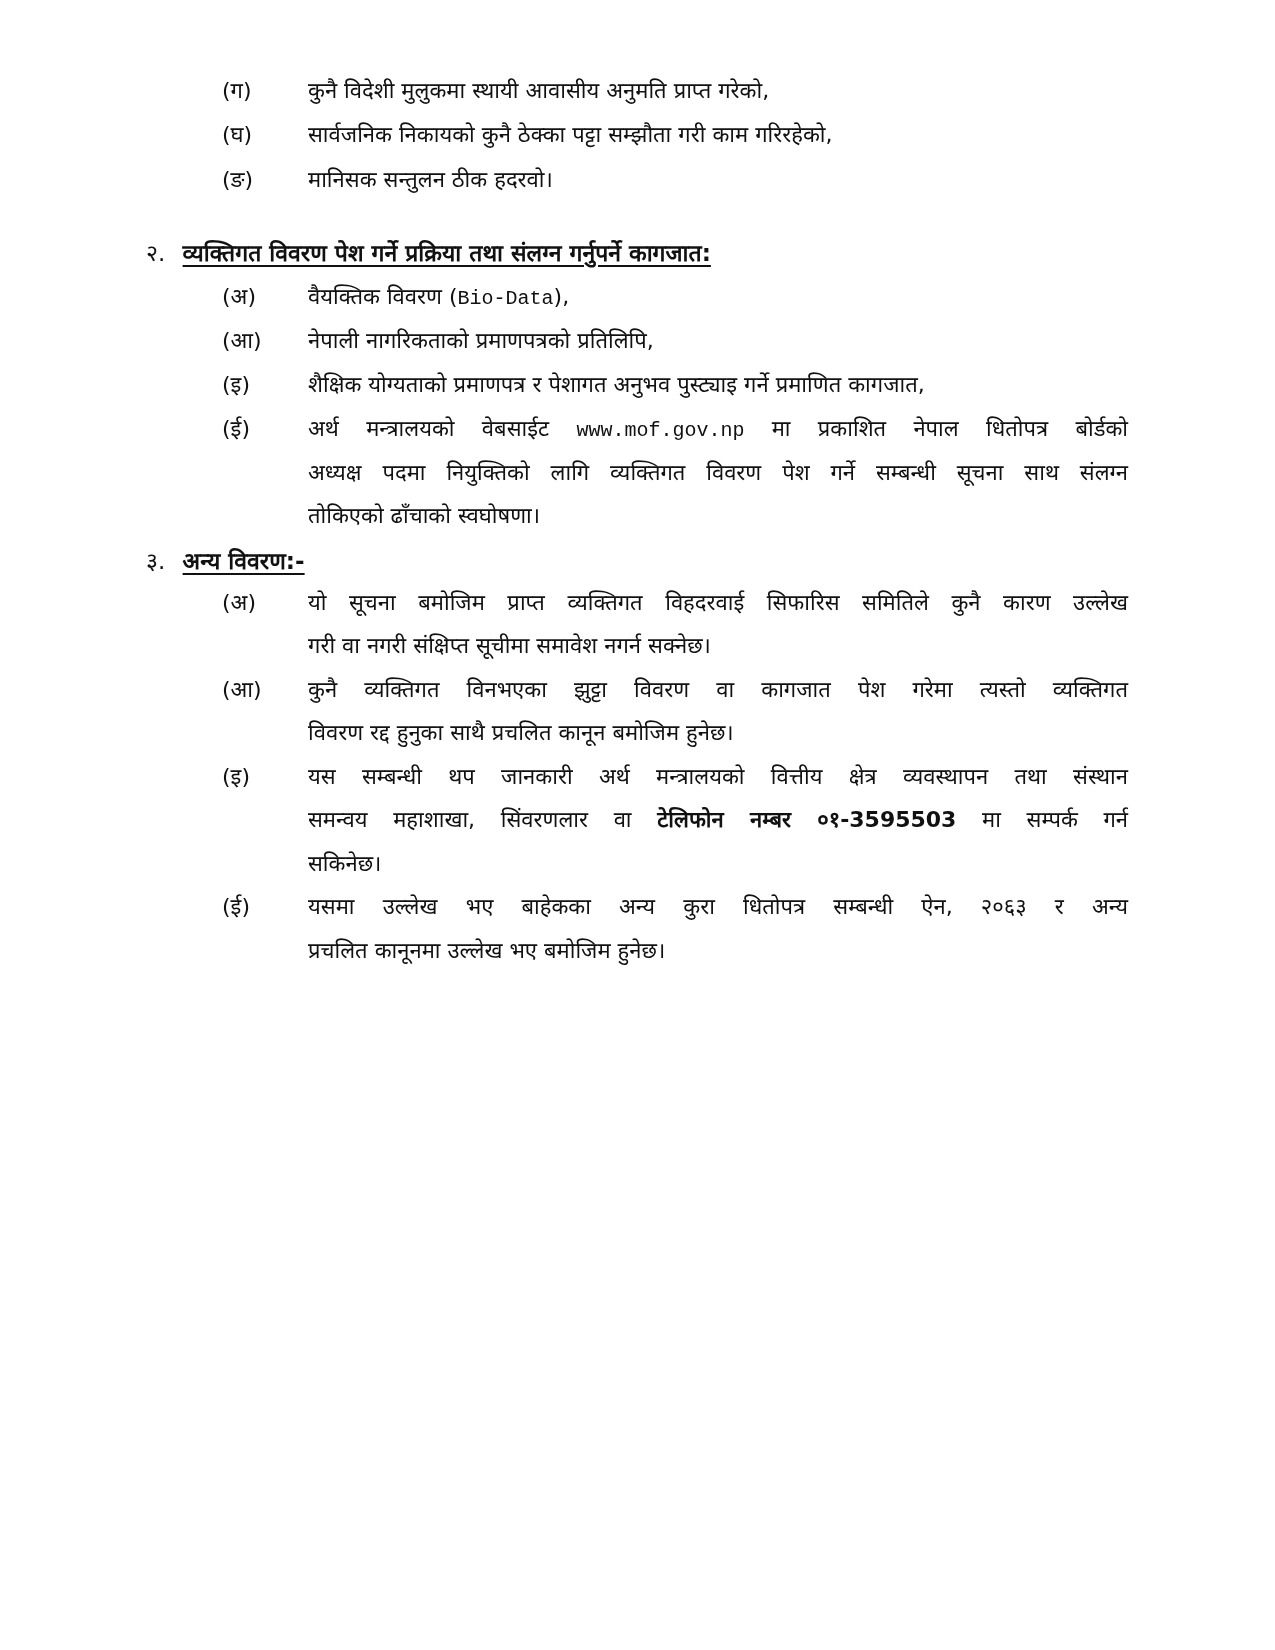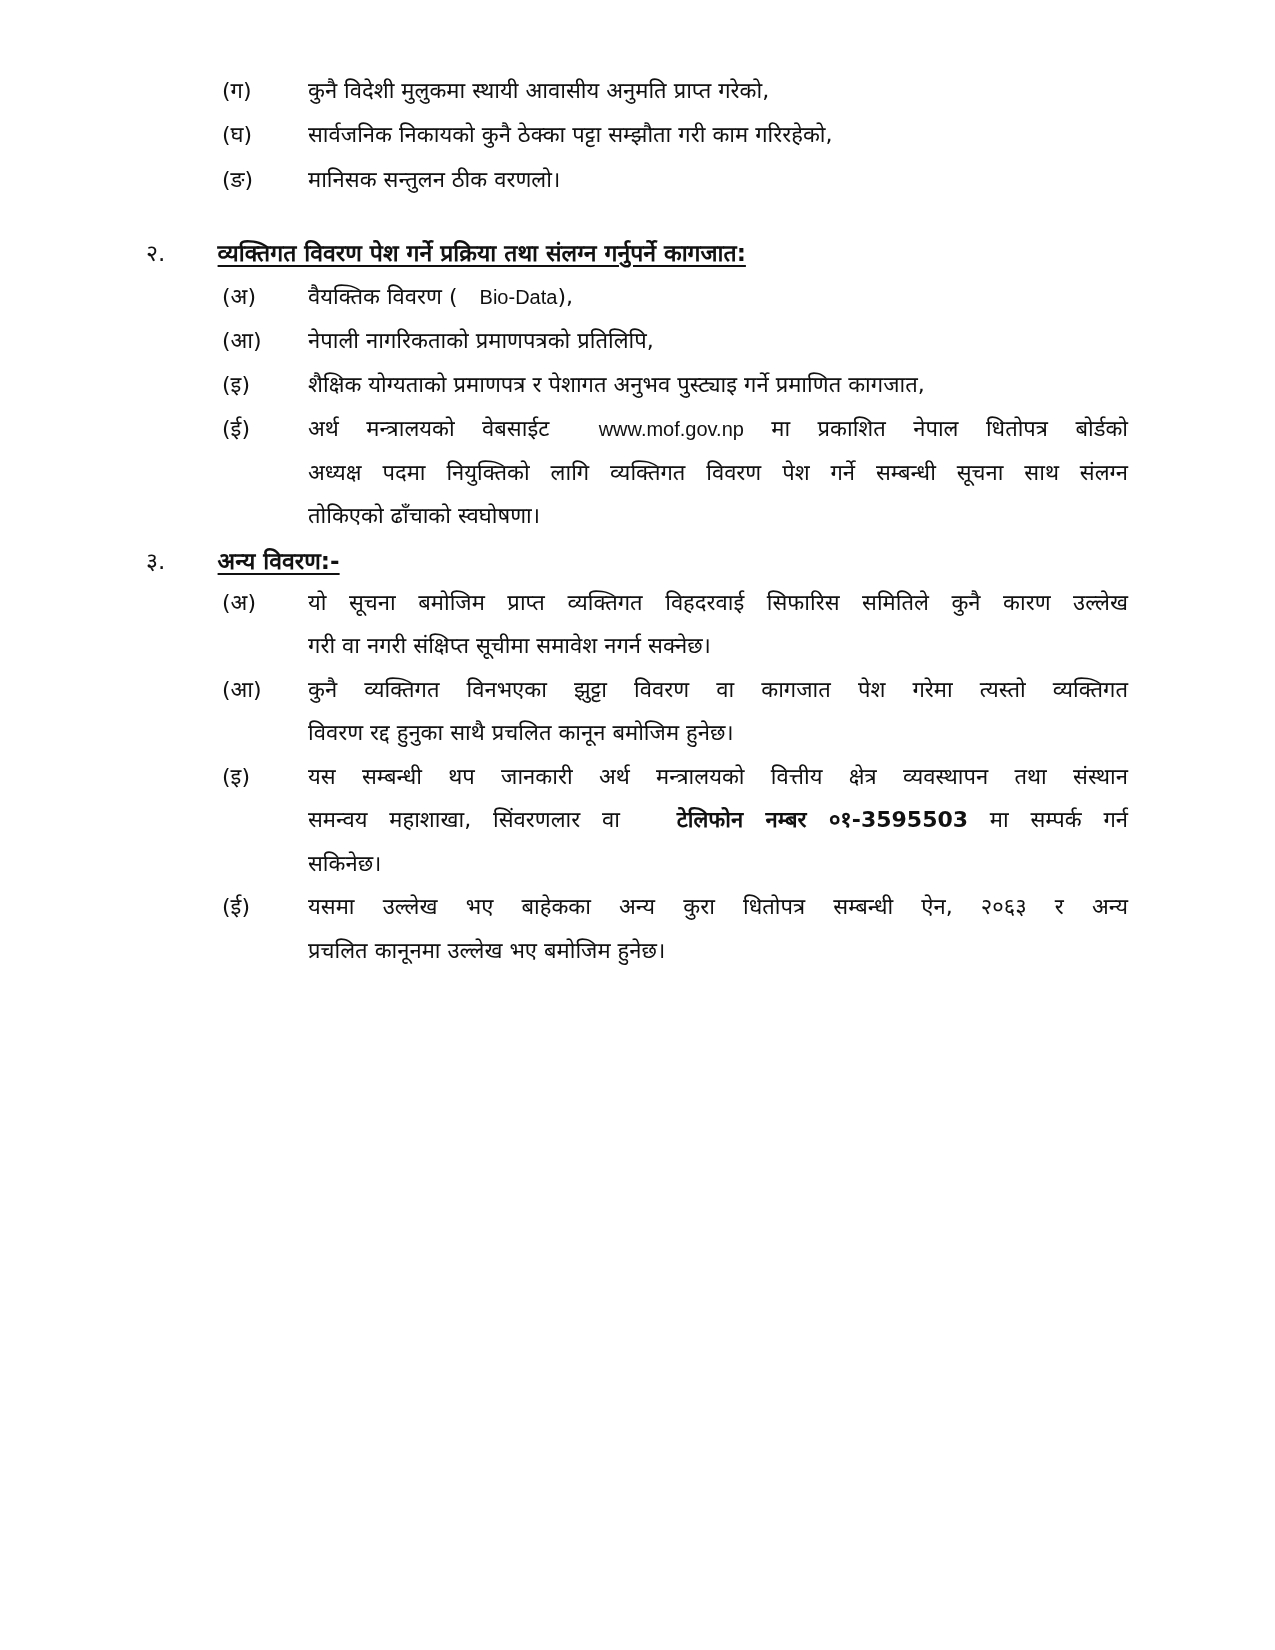--- a/index.html
+++ b/index.html
@@ -16,39 +16,39 @@
       white-space: nowrap;
     }
     .marker { position: absolute; left: 222px; font-size: 22px; }
     .text { position: absolute; left: 308px; width: 820px; font-size: 22px; text-align: justify; text-align-last: justify; }
     .text.last { text-align-last: left; }
     .section-heading {
       position: absolute; left: 146px; font-size: 23px; white-space: nowrap;
     }
     .section-heading .num { margin-right: 10px; }
     .section-heading .title { text-decoration: underline; text-underline-offset: 4px; }
-    .bold { font-weight: bold; margin-left: 35px; }
-    .latin { font-family: Liberation Sans, sans-serif; font-size: 20px; margin-left: 22px; }
+    .bold { font-weight: bold; }
+    .latin { font-family: Liberation Mono, monospace; font-size: 20px; }
   </style>
 </head>
 <body>
 
 <div class="page">
 
   <div class="line" style="top:76px; left:0; width:1275px;">
     <span class="marker">(ग)</span>
     <span class="text last">कुनै विदेशी मुलुकमा स्थायी आवासीय अनुमति प्राप्त गरेको,</span>
   </div>
   <div class="line" style="top:120px; left:0; width:1275px;">
     <span class="marker">(घ)</span>
     <span class="text last">सार्वजनिक निकायको कुनै ठेक्का पट्टा सम्झौता गरी काम गरिरहेको,</span>
   </div>
   <div class="line" style="top:165px; left:0; width:1275px;">
     <span class="marker">(ङ)</span>
-    <span class="text last">मानिसक सन्तुलन ठीक वरणलो।</span>
+    <span class="text last">मानिसक सन्तुलन ठीक हदरवो।</span>
   </div>
 
   <div class="section-heading" style="top:236px;">
     <span class="num">२.</span>
     <span class="title bold">व्यक्तिगत विवरण पेश गर्ने प्रक्रिया तथा संलग्न गर्नुपर्ने कागजात:</span>
   </div>
 
   <div class="line" style="top:282px; left:0; width:1275px;">
     <span class="marker">(अ)</span>
     <span class="text last"><span>वैयक्तिक विवरण (</span><span class="latin">Bio-Data</span><span>),</span></span>

